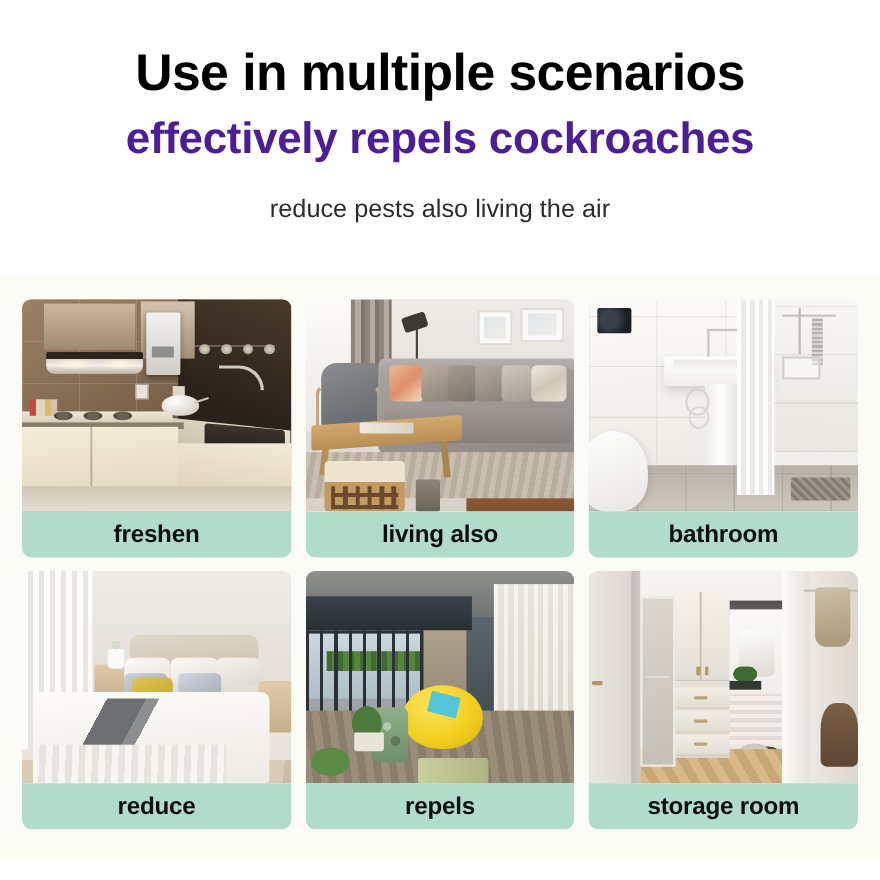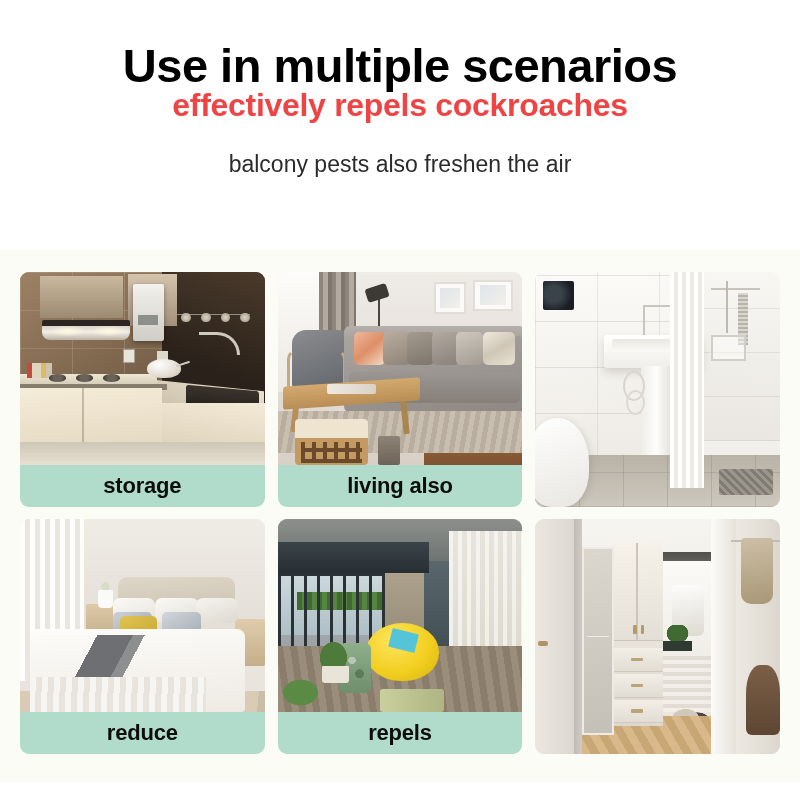--- a/index.html
+++ b/index.html
@@ -11,22 +11,22 @@
   }
   #page { position: relative; width: 800px; height: 800px; background: #ffffff; }
 
   
   .header { padding-top: 42px; text-align: center; }
   .headline1 {
     font-size: 47px; font-weight: 700; color: #000000; letter-spacing: -0.5px;
     line-height: 1.0; white-space: nowrap;
   }
   .headline2 {
-    font-size: 32px; font-weight: 700; color: #ef4444; letter-spacing: -0.3px;
-    line-height: 1.0; white-space: nowrap;
+    font-size: 40px; font-weight: 700; color: #4c1d95; letter-spacing: -0.3px;
+    line-height: 1.0; margin-top: 17px; white-space: nowrap;
   }
   .subhead {
     font-size: 23px; font-weight: 400; color: #2b2b2b;
     margin-top: 30px; white-space: nowrap;
   }
 
   
   .grid-area {
     position: absolute; left: 0; top: 250px;
     width: 800px; height: 532px;
@@ -347,21 +347,21 @@
     background:#b09468; border-radius:2px; }
 </style>
 </head>
 <body>
 
 <div id="page">
 
   <div class="header">
     <div class="headline1">Use in multiple scenarios</div>
     <div class="headline2">effectively repels cockroaches</div>
-    <div class="subhead">balcony pests also freshen the air</div>
+    <div class="subhead">reduce pests also living the air</div>
   </div>
 
   <div class="grid-area">
 
     <div class="card">
       <div class="photo">
         <div class="scene">
           <div class="k-bg"></div>
             <div class="k-tilegrid"></div>
             <div class="k-darkpanel"></div>
@@ -386,21 +386,21 @@
           <div class="k-burner b1"></div>
             <div class="k-burner b2"></div>
             <div class="k-burner b3"></div>
           <div class="k-kettle"></div>
           <div class="k-shadow"></div>
           <div class="k-cab-r"></div>
             <div class="k-cab"></div>
           <div class="k-floor"></div>
         </div>
       </div>
-      <div class="label">storage</div>
+      <div class="label">freshen</div>
     </div>
 
     <div class="card">
       <div class="photo">
         <div class="scene">
           <div class="l-bg"></div>
             <div class="l-wall"></div>
           <div class="l-window"></div>
             <div class="l-curtain"></div>
           <div class="l-frame1"></div>
@@ -447,20 +447,21 @@
           <div class="ba-sink"></div>
           <div class="ba-ped"></div>
             <div class="ba-pipe"></div>
             <div class="ba-pipe2"></div>
           <div class="ba-floor"></div>
             <div class="ba-mat"></div>
           <div class="ba-curtain"></div>
           <div class="ba-toilet"></div>
         </div>
       </div>
+      <div class="label">bathroom</div>
     </div>
 
     <div class="card">
       <div class="photo">
         <div class="scene">
           <div class="bd-bg"></div>
             <div class="bd-wall"></div>
             <div class="bd-curtain"></div>
           <div class="bd-head"></div>
           <div class="bd-stand"></div>
@@ -535,16 +536,17 @@
           <div class="s-doorjamb"></div>
             <div class="s-leftwall"></div>
             <div class="s-knob"></div>
           <div class="s-rightwall"></div>
             <div class="s-rightdoor"></div>
           <div class="s-rail"></div>
             <div class="s-coat"></div>
             <div class="s-stool"></div>
         </div>
       </div>
+      <div class="label">storage room</div>
     </div>
 
   </div>
 </div>
 
 </body></html>

